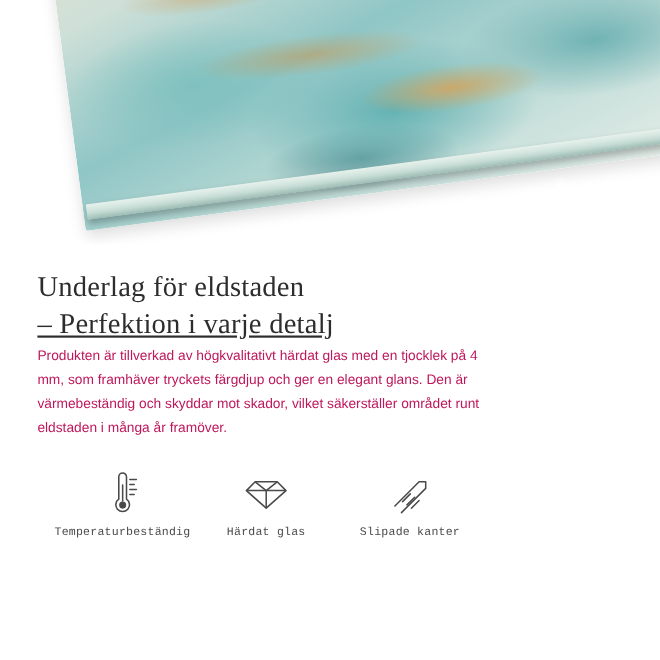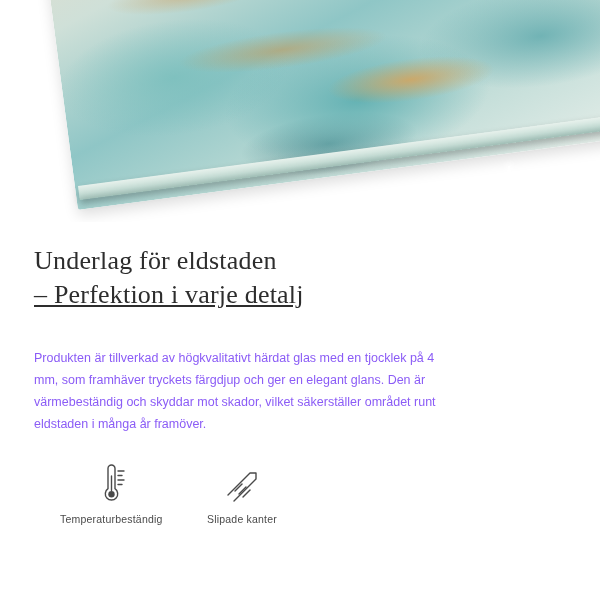--- a/index.html
+++ b/index.html
@@ -141,24 +141,24 @@
     font-weight: 400;
     color: #2d2d2d;
     margin: 22px 0 0 0;
     letter-spacing: 0.2px;
   }
   .headline .line2 {
     display: block;
     text-decoration: underline;
   }
   .body-copy {
-    margin: 35px 0 0 0;
+    margin: 0 0 0 0;
     font-size: 12.5px;
     line-height: 22px;
-    color: #8b5cf6;
+    color: #be185d;
     max-width: 532px;
   }
 
   
   .features {
     margin-top: 26px;
     display: grid;
     grid-template-columns: repeat(3, 1fr);
     grid-row-gap: 14px;
     padding: 0 12px;
@@ -174,20 +174,21 @@
     display: flex;
     align-items: center;
     justify-content: center;
   }
   .feature-label {
     margin-top: 6px;
     font-size: 10.5px;
     color: #4a4a4a;
     text-align: center;
     letter-spacing: 0.2px;
+    font-family: Liberation Mono, monospace;
   }
   svg { display: block; }
 </style>
 </head>
 <body>
 
 <div class="page">
 
   <div class="hero">
     <div class="hero-inner">
@@ -219,20 +220,31 @@
             <path d="M20.5 14v14.5"></path>
             <circle cx="20.5" cy="32.2" r="3.2" fill="#4a4a4a" stroke="none"></circle>
             <path d="M27 9h6M27 13.5h4M27 18h6M27 22.5h4"></path>
           </svg>
         </div>
         <div class="feature-label">Temperaturbeständig</div>
       </div>
 
 
 
+      <div class="feature">
+        <div class="feature-icon">
+          <svg width="44" height="42" viewBox="0 0 44 42" fill="none" stroke="#4a4a4a" stroke-width="1.4" stroke-linejoin="round">
+            <path d="M12 10 h20 l8 8 -18 16 -18 -16 z" transform="translate(0,0)"></path>
+            <path d="M12 10 l10 8 10 -8"></path>
+            <path d="M4 18 h36"></path>
+            <path d="M22 18 v16"></path>
+          </svg>
+        </div>
+        <div class="feature-label">Härdat glas</div>
+      </div>
 
       <div class="feature">
         <div class="feature-icon">
           <svg width="44" height="42" viewBox="0 0 44 42" fill="none" stroke="#4a4a4a" stroke-width="1.4" stroke-linecap="round" stroke-linejoin="round">
             <path d="M8 32 L30 10 L36 10 L36 16 L14 38"></path>
             <path d="M15 28 L22 21"></path>
             <path d="M19 31 L26 24"></path>
             <path d="M23 34 L30 27"></path>
           </svg>
         </div>

